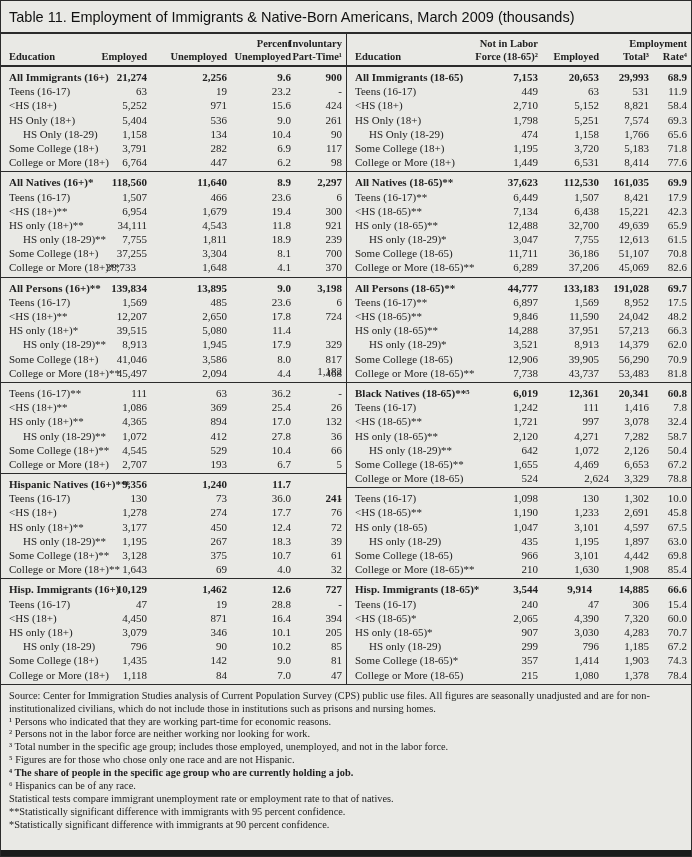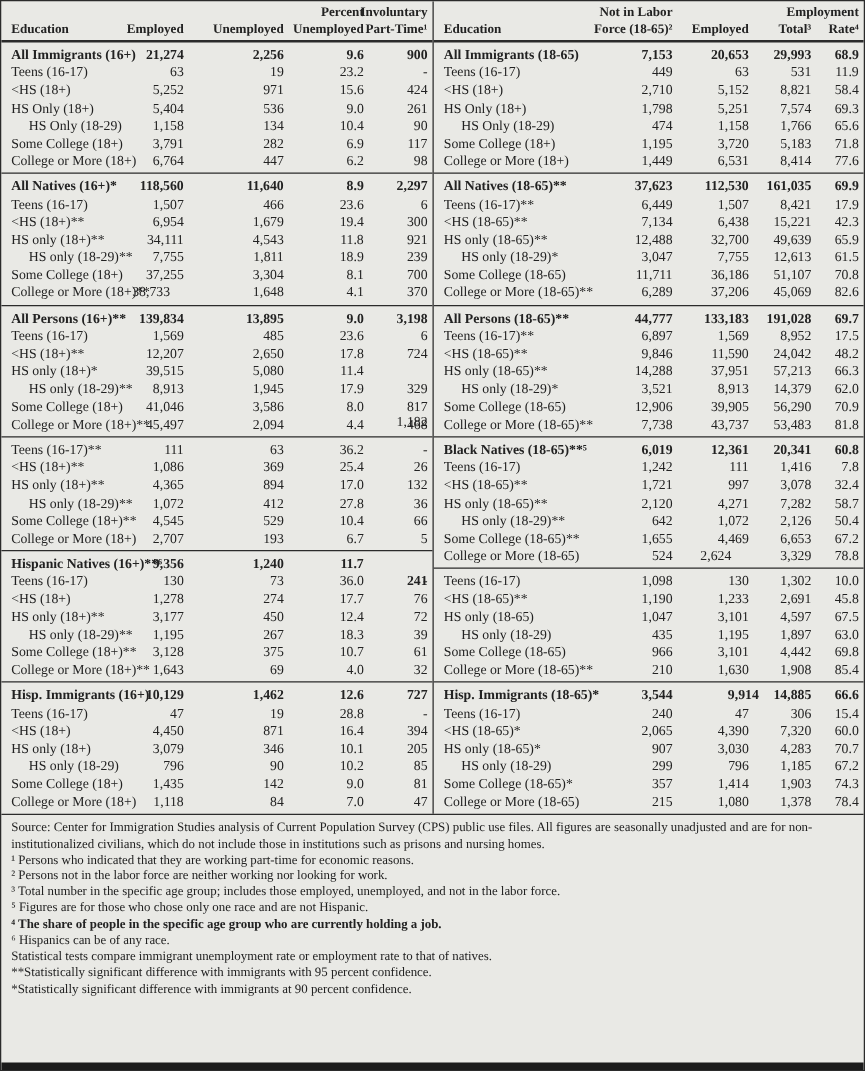--- a/index.html
+++ b/index.html
@@ -50,20 +50,21 @@
   .footnotes .fn.bold { font-weight:bold; }
   .bottom-bar {
     position:absolute; left:0; right:0; bottom:0;
     height:6px; background:#1b1b1b;
   }
 </style>
 </head>
 <body>
 
 <div class="sheet">
+  <div class="title">Table 11. Employment of Immigrants &amp; Native-Born Americans, March 2009 (thousands)</div>
 
   <div class="body-grid">
     <div class="half left">
       <div class="col-headers" id="left-headers">
           <span class="hdr-edu">Education</span>
           <span class="hdr-l2" style="right: 199px;">Employed</span>
           <span class="hdr-l2" style="right: 119px;">Unemployed</span>
           <span class="hdr-l1" style="right: 55px;">Percent</span>
           <span class="hdr-l2" style="right: 55px;">Unemployed</span>
           <span class="hdr-l1" style="right: 4px;">Involuntary</span>
@@ -574,21 +575,21 @@
             <div class="row">
               <span class="lbl">Some College (18-65)**</span>
               <span class="v" style="right: 153px;">1,655</span>
               <span class="v" style="right: 92px;">4,469</span>
               <span class="v" style="right: 42px;">6,653</span>
               <span class="v" style="right: 4px;">67.2</span>
             </div>
             <div class="row">
               <span class="lbl">College or More (18-65)</span>
               <span class="v" style="right: 153px;">524</span>
-              <span class="v" style="right: 106px;">2,624</span>
+              <span class="v" style="right: 82px;">2,624</span>
               <span class="v" style="right: 42px;">3,329</span>
               <span class="v" style="right: 4px;">78.8</span>
             </div>
           </div>
           <div class="section">
             <div class="row">
               <span class="lbl">Teens (16-17)</span>
               <span class="v" style="right: 153px;">1,098</span>
               <span class="v" style="right: 92px;">130</span>
               <span class="v" style="right: 42px;">1,302</span>
@@ -627,21 +628,21 @@
               <span class="v" style="right: 153px;">210</span>
               <span class="v" style="right: 92px;">1,630</span>
               <span class="v" style="right: 42px;">1,908</span>
               <span class="v" style="right: 4px;">85.4</span>
             </div>
           </div>
           <div class="section">
             <div class="row bold">
               <span class="lbl">Hisp. Immigrants (18-65)*</span>
               <span class="v" style="right: 153px;">3,544</span>
-              <span class="v" style="right: 84px; text-align: center;">9,914</span>
+              <span class="v" style="right: 99px; text-align: center;">9,914</span>
               <span class="v" style="right: 42px;">14,885</span>
               <span class="v" style="right: 4px;">66.6</span>
             </div>
             <div class="row">
               <span class="lbl">Teens (16-17)</span>
               <span class="v" style="right: 153px;">240</span>
               <span class="v" style="right: 92px;">47</span>
               <span class="v" style="right: 42px;">306</span>
               <span class="v" style="right: 4px;">15.4</span>
             </div>

